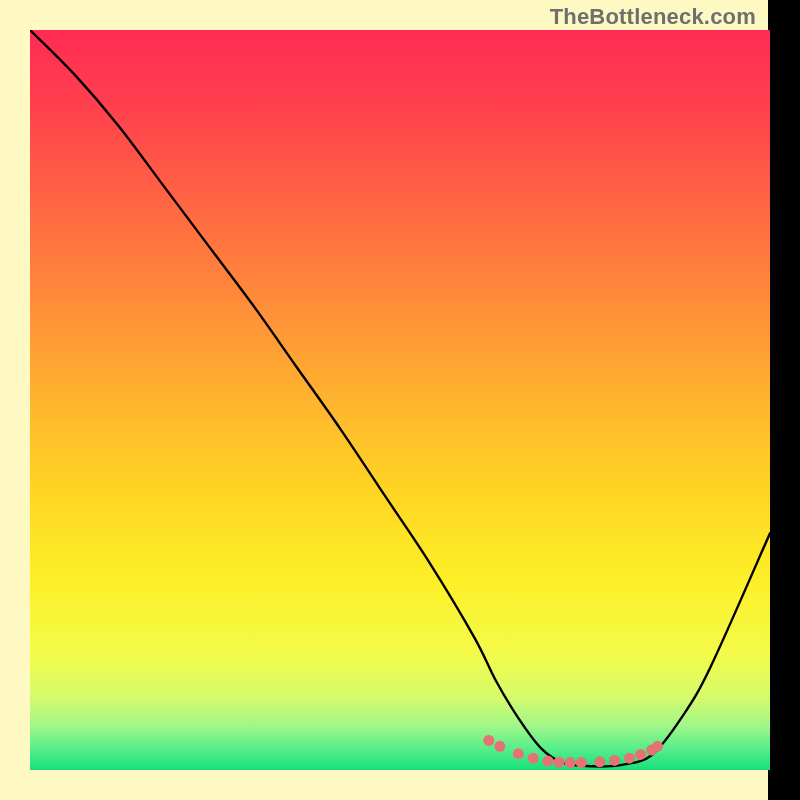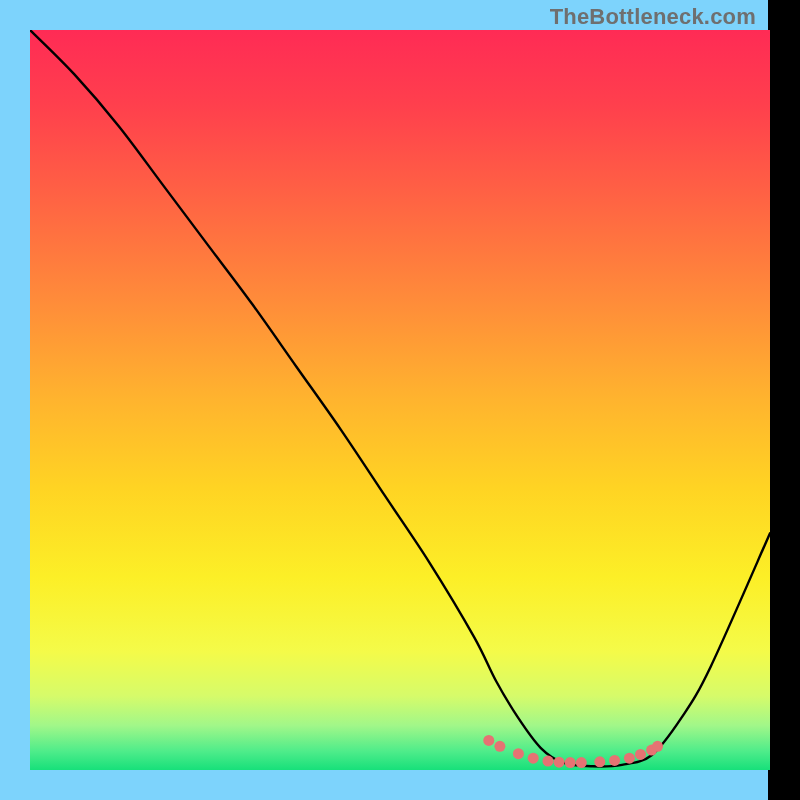--- a/index.html
+++ b/index.html
@@ -1,21 +1,21 @@
 <!DOCTYPE html>
 <html><head>
 <meta charset="utf-8">
 <style>
   * { margin: 0; padding: 0; box-sizing: border-box; }
   html, body { width: 800px; height: 800px; overflow: hidden; background: #000; }
   .frame {
     position: relative;
     width: 768px;
     height: 800px;
-    background: #7dd3fc;
+    background: #fef9c3;
   }
   .watermark {
     position: absolute;
     top: 4px;
     right: 12px;
     font-family: Arial, Helvetica, sans-serif;
     font-size: 22px;
     font-weight: 600;
     color: #6f6f6f;
     letter-spacing: 0.2px;

